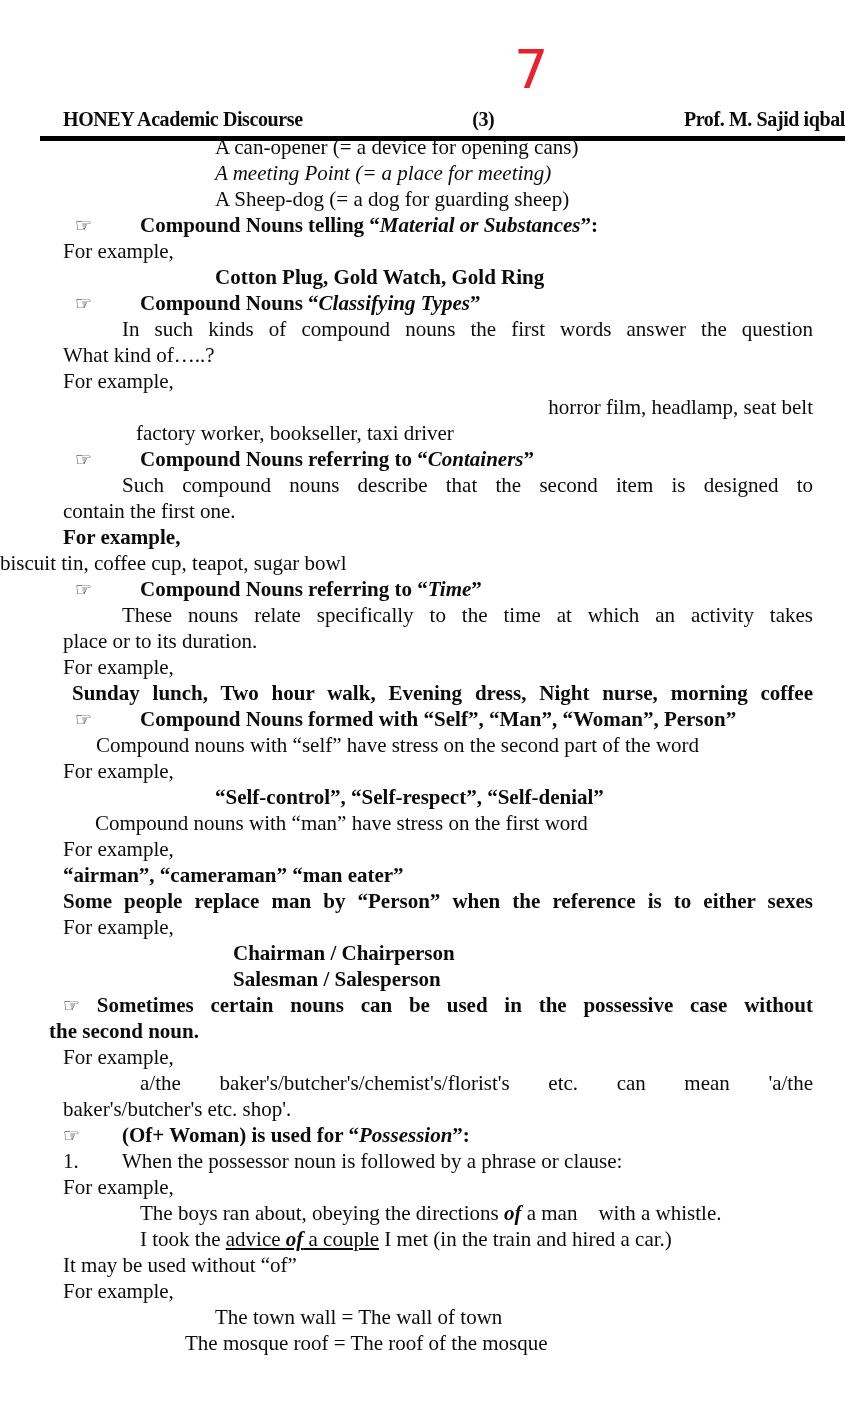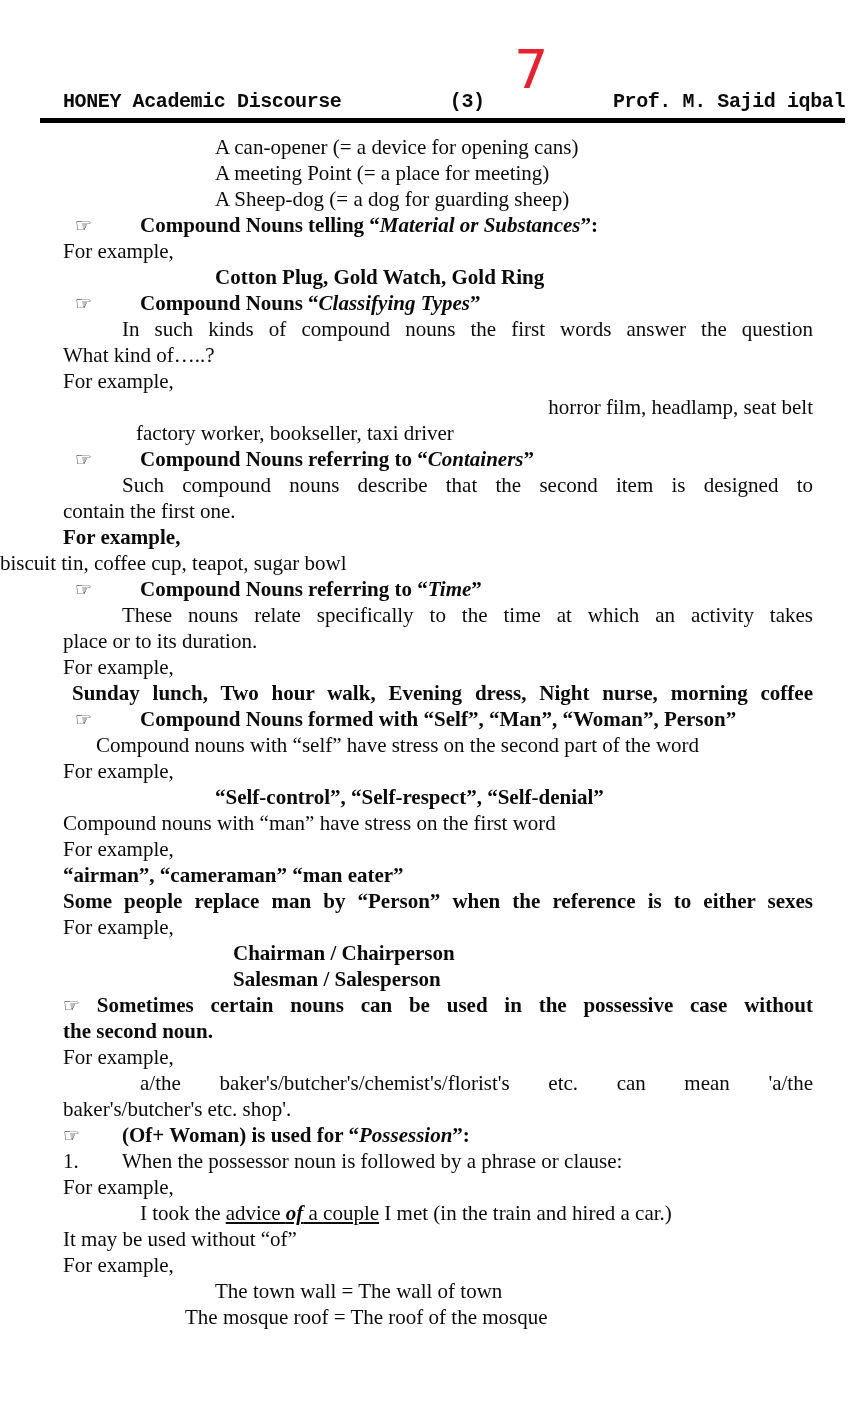--- a/index.html
+++ b/index.html
@@ -15,25 +15,25 @@
   .page-number{
     position:absolute;
     left:514px;top:40px;
     font-family:"DejaVu Sans", sans-serif;
     font-size:54px;
     line-height:60px;
     font-weight:400;
   }
   .header{
     position:absolute;
-    left:40px;right:22px;top:90px;
+    left:40px;right:22px;top:108px;
     display:flex;
     justify-content:space-between;
     align-items:flex-end;
-    font-family:Liberation Mono, monospace;
+    font-family:Liberation Serif, serif;
     font-weight:bold;
     font-size:20px;
     letter-spacing:-0.4px;
     padding-bottom:5px;
     border-bottom:5px solid #000;
   }
   .header .h-left{padding-left:23px;}
   .header .h-center{transform:translateX(-10px);}
   .body-text{
     position:absolute;
@@ -73,21 +73,21 @@
   <div class="page-number" style="color: rgb(232, 33, 46);">7</div>
 
   <div class="header">
     <span class="h-left">HONEY Academic Discourse</span>
     <span class="h-center">(3)</span>
     <span class="h-right">Prof. M. Sajid iqbal</span>
   </div>
 
   <div class="body-text" id="body-lines">
       <div class="line" style="padding-left: 215px;"><span class="seg">A can-opener (= a device for opening cans)</span></div>
-      <div class="line" style="padding-left: 215px;"><span class="seg">A meeting Point (= a place for meeting)</span></div>
+      <div class="line" style="padding-left: 215px; font-style: italic;"><span class="seg">A meeting Point (= a place for meeting)</span></div>
       <div class="line" style="padding-left: 215px;"><span class="seg">A Sheep-dog (= a dog for guarding sheep)</span></div>
       <div class="line" style="padding-left: 140px;"><span class="marker ptr" style="left: 75px;">☞</span><span class="seg b">Compound Nouns telling “</span><span class="seg b i">Material or Substances</span><span class="seg b">”:</span></div>
       <div class="line" style="padding-left: 63px;"><span class="seg">For example,</span></div>
       <div class="line" style="padding-left: 215px; font-weight: bold;"><span class="seg">Cotton Plug, Gold Watch, Gold Ring</span></div>
       <div class="line" style="padding-left: 140px;"><span class="marker ptr" style="left: 75px;">☞</span><span class="seg b">Compound Nouns “</span><span class="seg b i">Classifying Types</span><span class="seg b">”</span></div>
       <div class="line just" style="padding-left: 122px;"><span class="seg">In such kinds of compound nouns the first words answer the question</span></div>
       <div class="line" style="padding-left: 63px;"><span class="seg">What kind of…..?</span></div>
       <div class="line" style="padding-left: 63px;"><span class="seg">For example,</span></div>
       <div class="line" style="padding-left: 105px; text-align: right;"><span class="seg">horror film, headlamp, seat belt</span></div>
       <div class="line" style="padding-left: 105px; margin-left: 31px;"><span class="seg">factory worker, bookseller, taxi driver</span></div>
@@ -98,34 +98,35 @@
       <div class="line" style=""><span class="seg">biscuit tin, coffee cup, teapot, sugar bowl</span></div>
       <div class="line" style="padding-left: 140px;"><span class="marker ptr" style="left: 75px;">☞</span><span class="seg b">Compound Nouns referring to “</span><span class="seg b i">Time</span><span class="seg b">”</span></div>
       <div class="line just" style="padding-left: 122px;"><span class="seg">These nouns relate specifically to the time at which an activity takes</span></div>
       <div class="line" style="padding-left: 63px;"><span class="seg">place or to its duration.</span></div>
       <div class="line" style="padding-left: 63px;"><span class="seg">For example,</span></div>
       <div class="line just" style="padding-left: 72px;"><span class="seg b">Sunday lunch, Two hour walk, Evening dress, Night nurse, morning coffee</span></div>
       <div class="line" style="padding-left: 140px;"><span class="marker ptr" style="left: 75px;">☞</span><span class="seg b">Compound Nouns formed with “Self”, “Man”, “Woman”, Person”</span></div>
       <div class="line" style="padding-left: 96px;"><span class="seg">Compound nouns with “self” have stress on the second part of the word</span></div>
       <div class="line" style="padding-left: 63px;"><span class="seg">For example,</span></div>
       <div class="line" style="padding-left: 215px;"><span class="seg b">“Self-control”, “Self-respect”, “Self-denial”</span></div>
-      <div class="line" style="padding-left: 63px;"><span class="seg">Compound nouns with “man” have stress on the first word</span></div>
+      <div class="line" style="padding-left: 95px;"><span class="seg">Compound nouns with “man” have stress on the first word</span></div>
       <div class="line" style="padding-left: 63px;"><span class="seg">For example,</span></div>
       <div class="line" style="padding-left: 63px;"><span class="seg b">“airman”, “cameraman” “man eater”</span></div>
       <div class="line just" style="padding-left: 63px;"><span class="seg b">Some people replace man by “Person” when the reference is to either sexes</span></div>
       <div class="line" style="padding-left: 63px;"><span class="seg">For example,</span></div>
       <div class="line" style="padding-left: 233px;"><span class="seg b">Chairman / Chairperson</span></div>
       <div class="line" style="padding-left: 233px;"><span class="seg b">Salesman / Salesperson</span></div>
       <div class="line just" style="padding-left: 63px;"><span class="seg b ptr">☞</span><span class="seg b"> Sometimes certain nouns can be used in the possessive case without</span></div>
-      <div class="line" style="padding-left: 63px;"><span class="seg b">the second noun.</span></div>
+      <div class="line" style="padding-left: 49px;"><span class="seg b">the second noun.</span></div>
       <div class="line" style="padding-left: 63px;"><span class="seg">For example,</span></div>
       <div class="line just" style="padding-left: 140px;"><span class="seg">a/the baker's/butcher's/chemist's/florist's etc. can mean 'a/the</span></div>
       <div class="line" style="padding-left: 63px;"><span class="seg">baker's/butcher's etc. shop'.</span></div>
       <div class="line" style="padding-left: 122px;"><span class="marker ptr" style="left: 63px;">☞</span><span class="seg b">(Of+ Woman) is used for “</span><span class="seg b i">Possession</span><span class="seg b">”:</span></div>
       <div class="line" style="padding-left: 122px;"><span class="marker" style="left: 63px;">1.</span><span class="seg">When the possessor noun is followed by a phrase or clause:</span></div>
       <div class="line" style="padding-left: 63px;"><span class="seg">For example,</span></div>
+      <div class="line" style="padding-left: 140px;"><span class="seg">The boys ran about, obeying the directions </span><span class="seg b i">of</span><span class="seg"> a man    with a whistle.</span></div>
       <div class="line" style="padding-left: 140px;"><span class="seg">I took the </span><span class="seg u">advice </span><span class="seg b i u">of</span><span class="seg u"> a couple</span><span class="seg"> I met (in the train and hired a car.)</span></div>
       <div class="line" style="padding-left: 63px;"><span class="seg">It may be used without “of”</span></div>
       <div class="line" style="padding-left: 63px;"><span class="seg">For example,</span></div>
       <div class="line" style="padding-left: 215px;"><span class="seg">The town wall = The wall of town</span></div>
       <div class="line" style="padding-left: 185px;"><span class="seg">The mosque roof = The roof of the mosque</span></div>
     </div>
 </div>
 
 </body></html>

